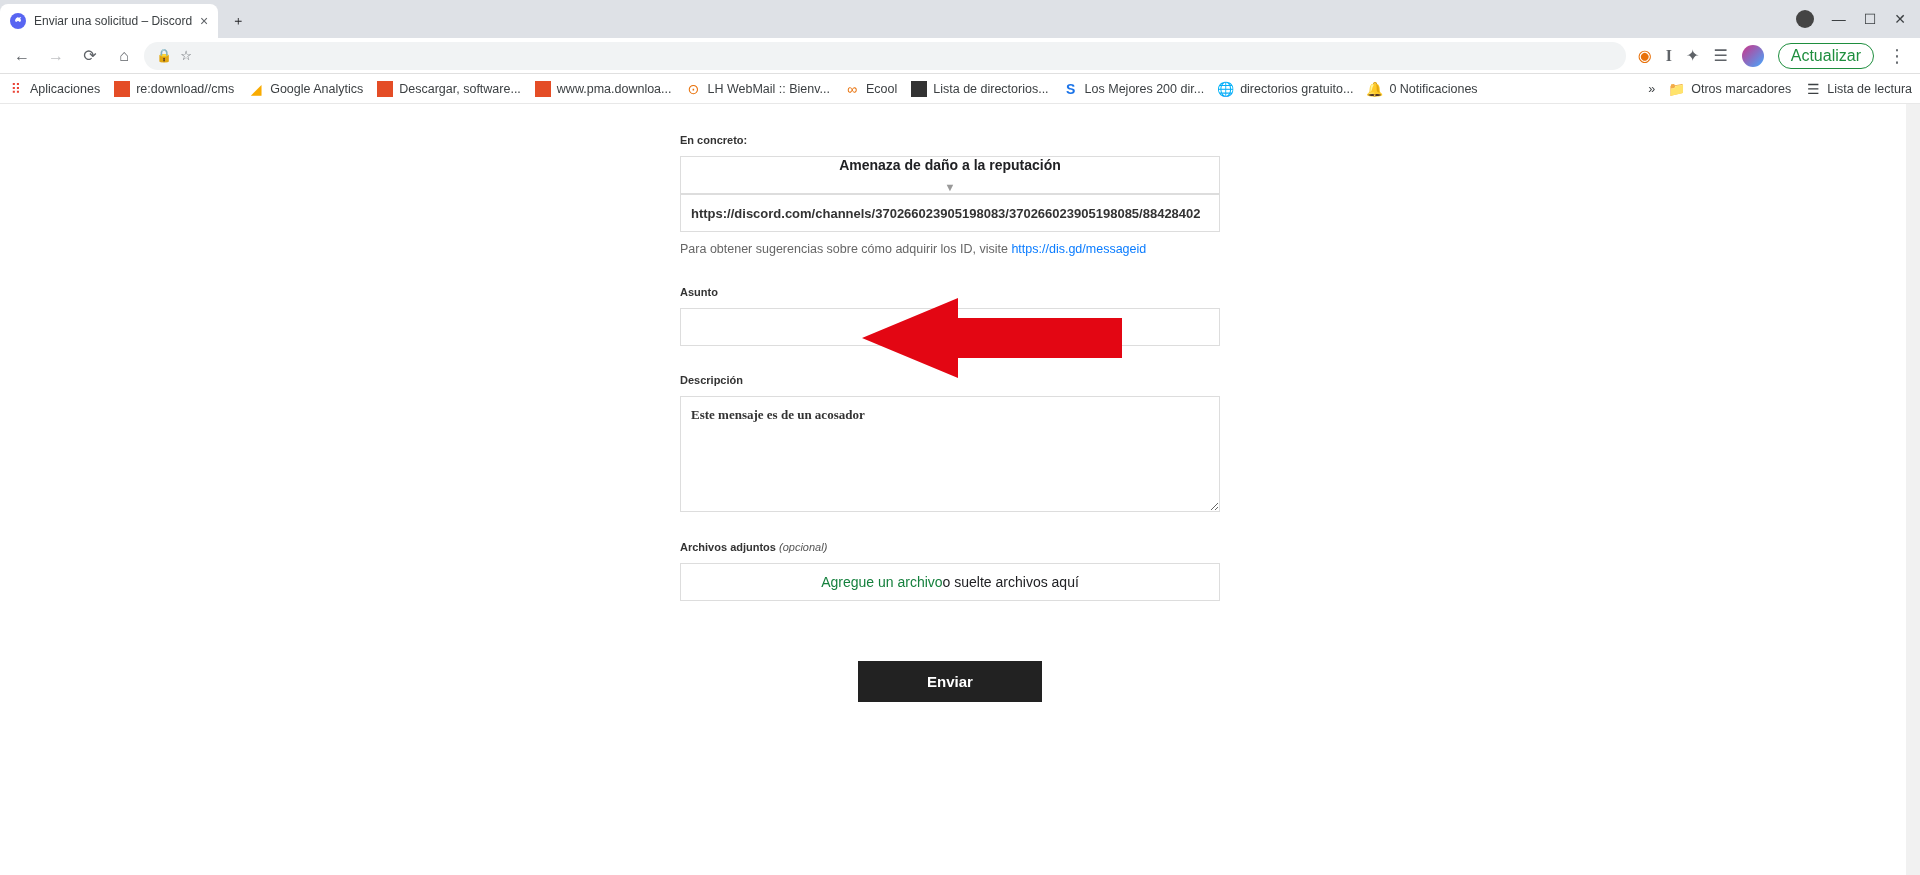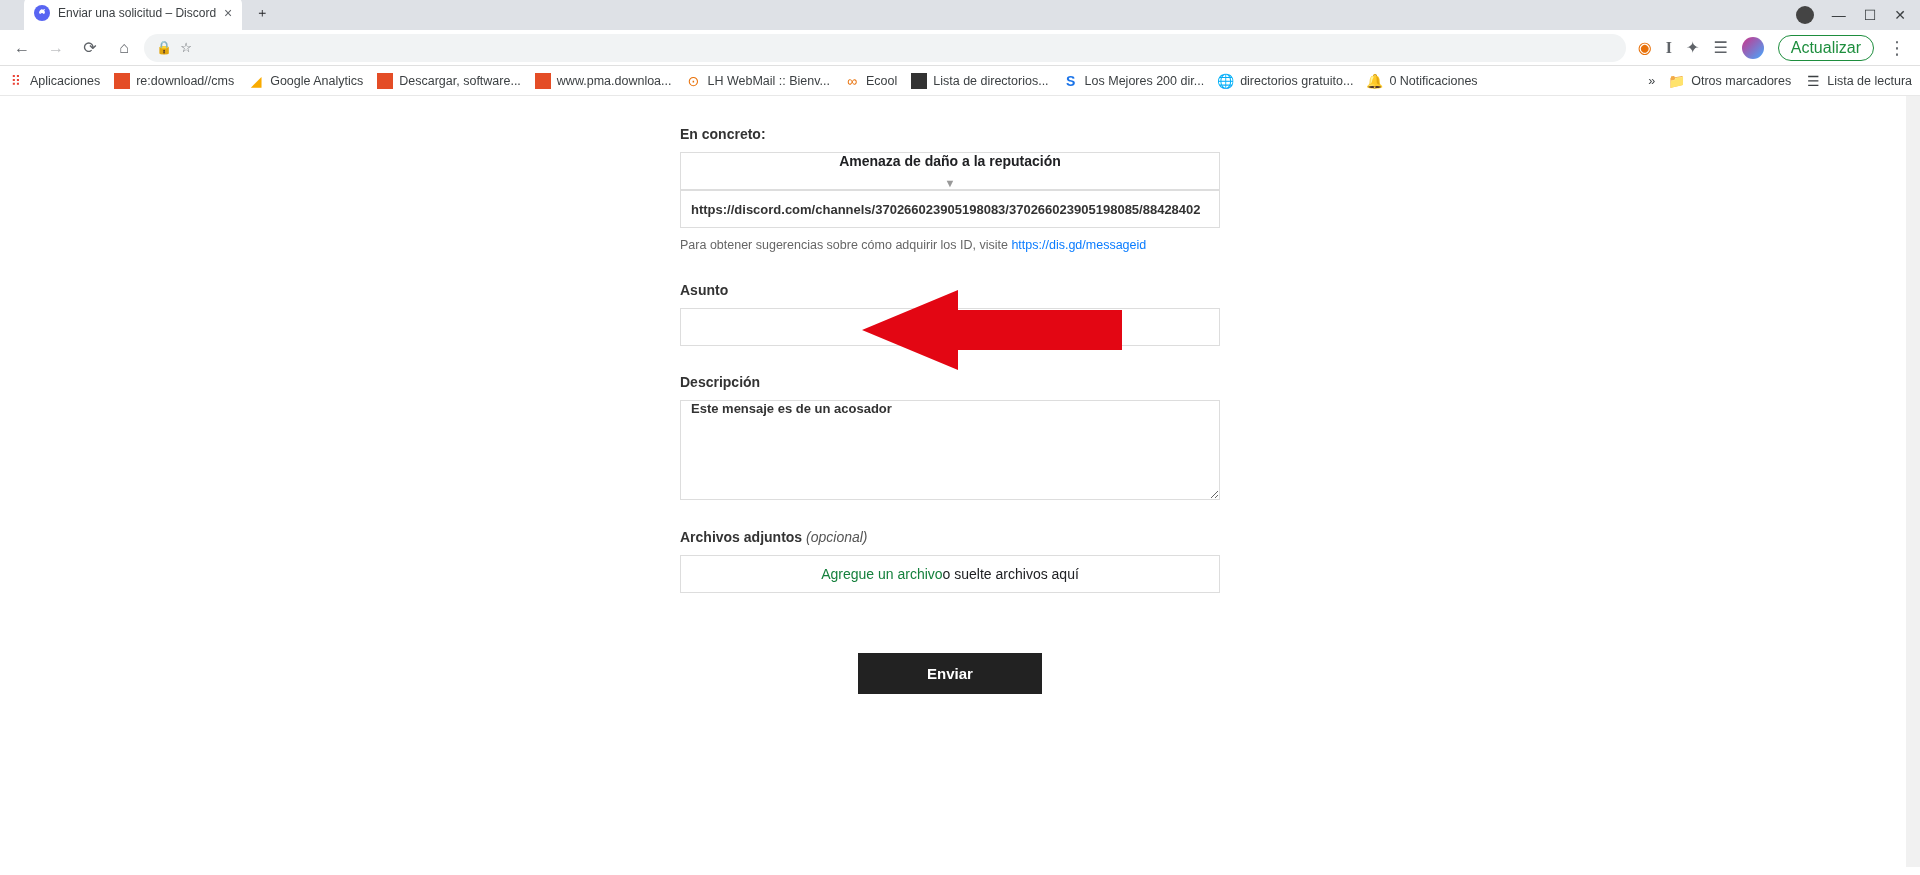--- a/index.html
+++ b/index.html
@@ -1,19 +1,19 @@
 <!DOCTYPE html>
 <html><head>
 <meta charset="utf-8">
 <style>
   * { box-sizing: border-box; margin: 0; padding: 0; }
   body { font-family: "Segoe UI", Arial, sans-serif; font-size: 13px; color: #202124; background: #fff; overflow: hidden; }
 
   
-  .chrome-tabs { background: #dee1e6; height: 30px; display: flex; align-items: flex-end; padding-left: 24px; }
+  .chrome-tabs { background: #dee1e6; height: 38px; display: flex; align-items: flex-end; padding-left: 0; }
   .tab { background: #fff; height: 34px; border-radius: 8px 8px 0 0; display: flex; align-items: center; padding: 0 10px; gap: 8px; min-width: 200px; position: relative; }
   .tab .favicon { width: 16px; height: 16px; border-radius: 50%; background: #5865f2; display: flex; align-items: center; justify-content: center; }
   .tab .favicon svg { width: 10px; height: 10px; fill: #fff; }
   .tab .title { font-size: 12px; color: #3c4043; white-space: nowrap; overflow: hidden; text-overflow: ellipsis; flex: 1; }
   .tab .close { font-size: 14px; color: #5f6368; cursor: pointer; }
   .newtab { width: 28px; height: 28px; display: flex; align-items: center; justify-content: center; border-radius: 50%; margin-left: 6px; margin-bottom: 3px; cursor: pointer; }
   .win-controls { margin-left: auto; display: flex; align-items: center; gap: 18px; padding-right: 14px; height: 100%; }
   .win-controls span { font-size: 14px; color: #3c4043; cursor: pointer; }
   .incognito-dot { width: 18px; height: 18px; border-radius: 50%; background: #444; display:inline-block; }
 
@@ -33,28 +33,28 @@
   
   .bookmarks { height: 30px; background: #fff; border-bottom: 1px solid #e8e8e8; display: flex; align-items: center; padding: 0 8px; gap: 14px; font-size: 12.5px; color: #3c4043; }
   .bm { display: flex; align-items: center; gap: 6px; cursor: pointer; white-space: nowrap; }
   .bm .ic { width: 16px; height: 16px; display: inline-flex; align-items:center; justify-content:center; font-size:14px; }
   .bm-spacer { flex: 1; }
   .bookmarks .right { display:flex; align-items:center; gap:14px; }
 
   
   .page { position: relative; height: calc(875px - 38px - 36px - 30px); overflow: hidden; }
   .form-wrap { width: 560px; margin: 0 auto; padding: 12px 20px 40px 0; }
-  .field-label { font-weight: 700; font-size: 14px; color: #333; margin-top: 18px; margin-bottom: 10px; display:block; }
+  .field-label { font-weight: 700; font-size: 11px; color: #333; margin-top: 18px; margin-bottom: 10px; display:block; }
   .field-label .optional { font-weight: 400; color: #555; font-style: italic; }
 
   .select { border: 1px solid #ddd; height: 38px; display: flex; align-items: center; justify-content: space-between; padding: 0 12px; font-weight: 700; font-size: 14px; cursor: pointer; flex-direction: column; }
   .select .arrow { color: #999; font-size: 11px; }
 
   .text-input { border: 1px solid #ddd; width: 100%; height: 38px; padding: 0 10px; font-weight: 700; font-size: 13px; color: #333; }
-  textarea.text-input { height: 100px; resize: both; font-family: Liberation Sans, sans-serif; }
+  textarea.text-input { height: 116px; padding: 10px; resize: both; font-family: Liberation Serif, serif; }
 
   .helper { font-size: 12.5px; color: #666; margin-top: 10px; }
   .helper a { color: #0a7cff; text-decoration: none; }
   .ex { color:#333; font-weight:700; font-size:14px; line-height:1.45; }
 
   .dropzone { border: 1px solid #ddd; height: 38px; display: flex; align-items: center; justify-content: center; font-size: 14px; }
   .dropzone .link { color: #15803d; font-weight: 400; }
 
   .submit-row { margin-top: 60px; display:flex; justify-content:center; }
   .submit-btn { background: #222; color: #fff; font-weight: 700; font-size: 15px; border: none; padding: 12px 69px; min-width: 160px; cursor: pointer; }

